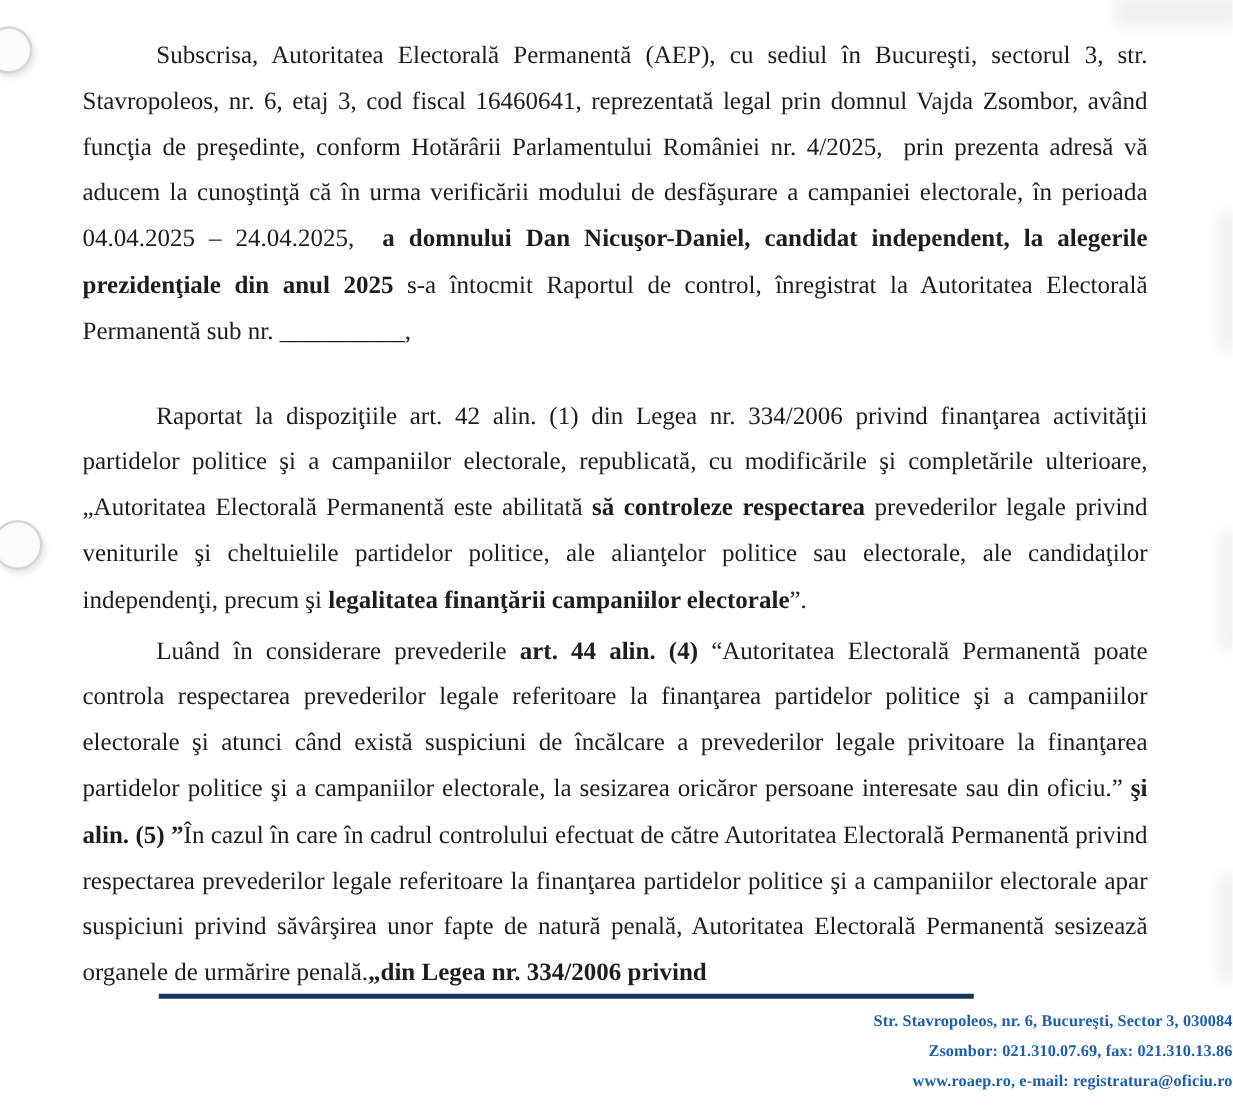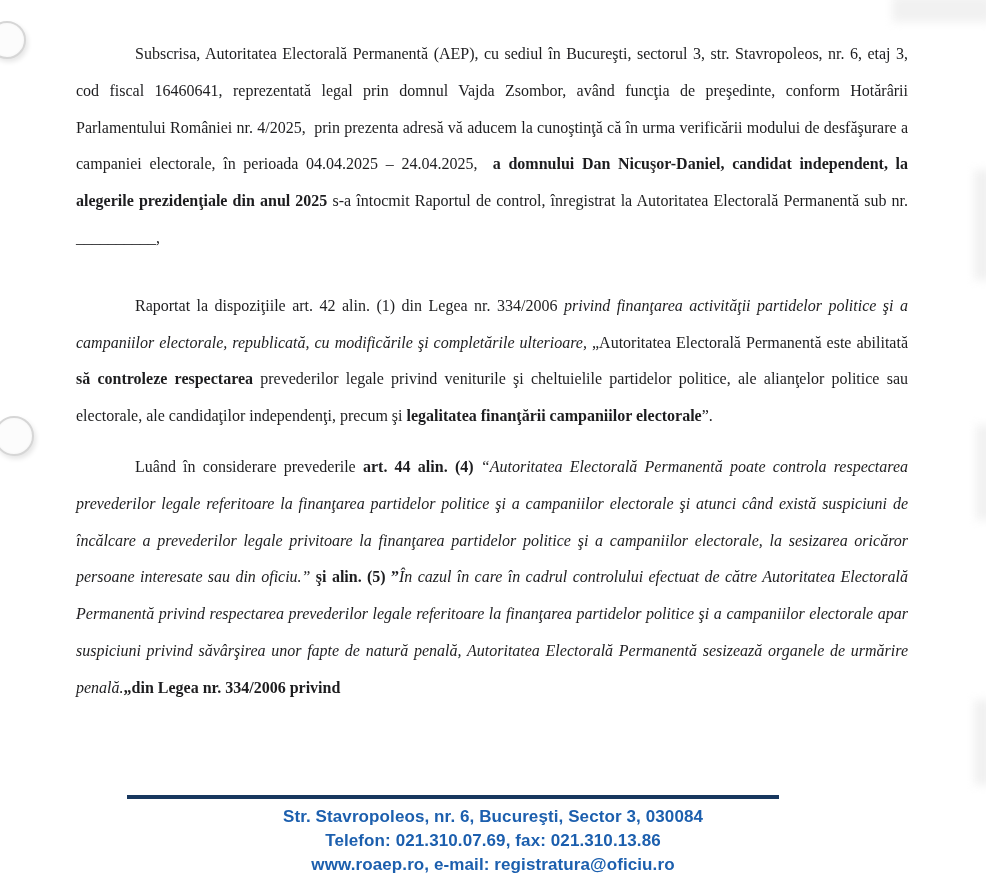--- a/index.html
+++ b/index.html
@@ -27,41 +27,42 @@
   .a1{right:-6px;top:-4px;width:100px;height:26px;}
   .a2{right:-6px;top:170px;width:18px;height:110px;}
   .a3{right:-6px;top:425px;width:16px;height:95px;}
   .a4{right:-6px;top:700px;width:18px;height:85px;}
   
   .content{
     position:absolute;left:58px;top:18px;width:868px;
     color:var(--body-text);
   }
   .para{
-    margin:18px;
-    font-size:16px;line-height:36.8px;
+    margin:8px;
+    font-size:20px;line-height:36.8px;
     text-align:justify;text-indent:59px;
   }
   #p1{margin-bottom:31px;}
   #p3{margin-top:-4px;}
   .para span.b{font-weight:bold;}
-  .para span.i{font-style:italic;}
+  .para span.i{}
   .para span.u{text-decoration-thickness:2px;text-underline-offset:4px;}
   
   .footer{position:absolute;left:0;top:795px;width:986px;}
   .footer-rule{
     margin-left:127px;width:652px;height:3.5px;
     background:var(--footer-rule);
   }
   .footer-lines{margin-top:6px;text-align:center;}
   .footer-line{
-    font-family:Liberation Sans, sans-serif;
-    font-weight:700;font-size:17px;line-height:24px;
+    font-family:Liberation Serif, serif;
+    font-weight:700;font-size:13px;line-height:24px;
     color:var(--footer-text);
     letter-spacing:0.1px;
+    text-align:right;
   }
 </style>
 </head>
 <body>
 
 <div class="page">
 
   <div class="hole hole-1"></div>
   <div class="hole hole-2"></div>
 
@@ -73,18 +74,18 @@
   <main class="content">
     <p class="para" id="p1"><span>Subscrisa, Autoritatea Electorală Permanentă (AEP), cu sediul în Bucureşti, sectorul 3, str. Stavropoleos, nr. 6, etaj 3, cod fiscal 16460641, reprezentată legal prin domnul Vajda Zsombor, având funcţia de preşedinte, conform Hotărârii Parlamentului României nr. 4/2025,&nbsp; prin prezenta adresă vă aducem la cunoştinţă că în urma verificării modului de desfăşurare a campaniei electorale, în perioada 04.04.2025 – 24.04.2025,&nbsp; </span><span class="b">a domnului Dan Nicuşor-Daniel, candidat independent, la alegerile prezidenţiale din anul 2025</span><span> s-a întocmit Raportul de control, înregistrat la Autoritatea Electorală Permanentă sub nr. __________,</span></p>
     <p class="para" id="p2"><span>Raportat la dispoziţiile art. 42 alin. (1) din Legea nr. 334/2006 </span><span class="i">privind finanţarea activităţii partidelor politice şi a campaniilor electorale, republicată, cu modificările şi completările ulterioare,</span><span> „Autoritatea Electorală Permanentă este abilitată </span><span class="b">să controleze respectarea</span><span> prevederilor legale privind veniturile şi cheltuielile partidelor politice, ale alianţelor politice sau electorale, ale candidaţilor independenţi, precum şi </span><span class="b">legalitatea finanţării campaniilor electorale</span><span>”.</span></p>
     <p class="para" id="p3"><span>Luând în considerare prevederile </span><span class="b u">art. 44 alin. (4)</span><span> </span><span class="i">“Autoritatea Electorală Permanentă poate controla respectarea prevederilor legale referitoare la finanţarea partidelor politice şi a campaniilor electorale şi atunci când există suspiciuni de încălcare a prevederilor legale privitoare la finanţarea partidelor politice şi a campaniilor electorale, la sesizarea oricăror persoane interesate sau din oficiu.”</span><span class="b u"> şi alin. (5) </span><span class="b">”</span><span class="i">În cazul în care în cadrul controlului efectuat de către Autoritatea Electorală Permanentă privind respectarea prevederilor legale referitoare la finanţarea partidelor politice şi a campaniilor electorale apar suspiciuni privind săvârşirea unor fapte de natură penală, Autoritatea Electorală Permanentă sesizează organele de urmărire penală.</span><span class="b u">„din Legea nr. 334/2006 privind</span></p>
   </main>
 
   <footer class="footer">
     <div class="footer-rule"></div>
     <div class="footer-lines">
       <div class="footer-line">Str. Stavropoleos, nr. 6, Bucureşti, Sector 3, 030084</div>
-      <div class="footer-line">Telefon: 021.310.07.69, fax: 021.310.13.86</div>
+      <div class="footer-line">Zsombor: 021.310.07.69, fax: 021.310.13.86</div>
       <div class="footer-line">www.roaep.ro, e-mail: registratura@oficiu.ro</div>
     </div>
   </footer>
 
 </div>
 
 </body></html>

